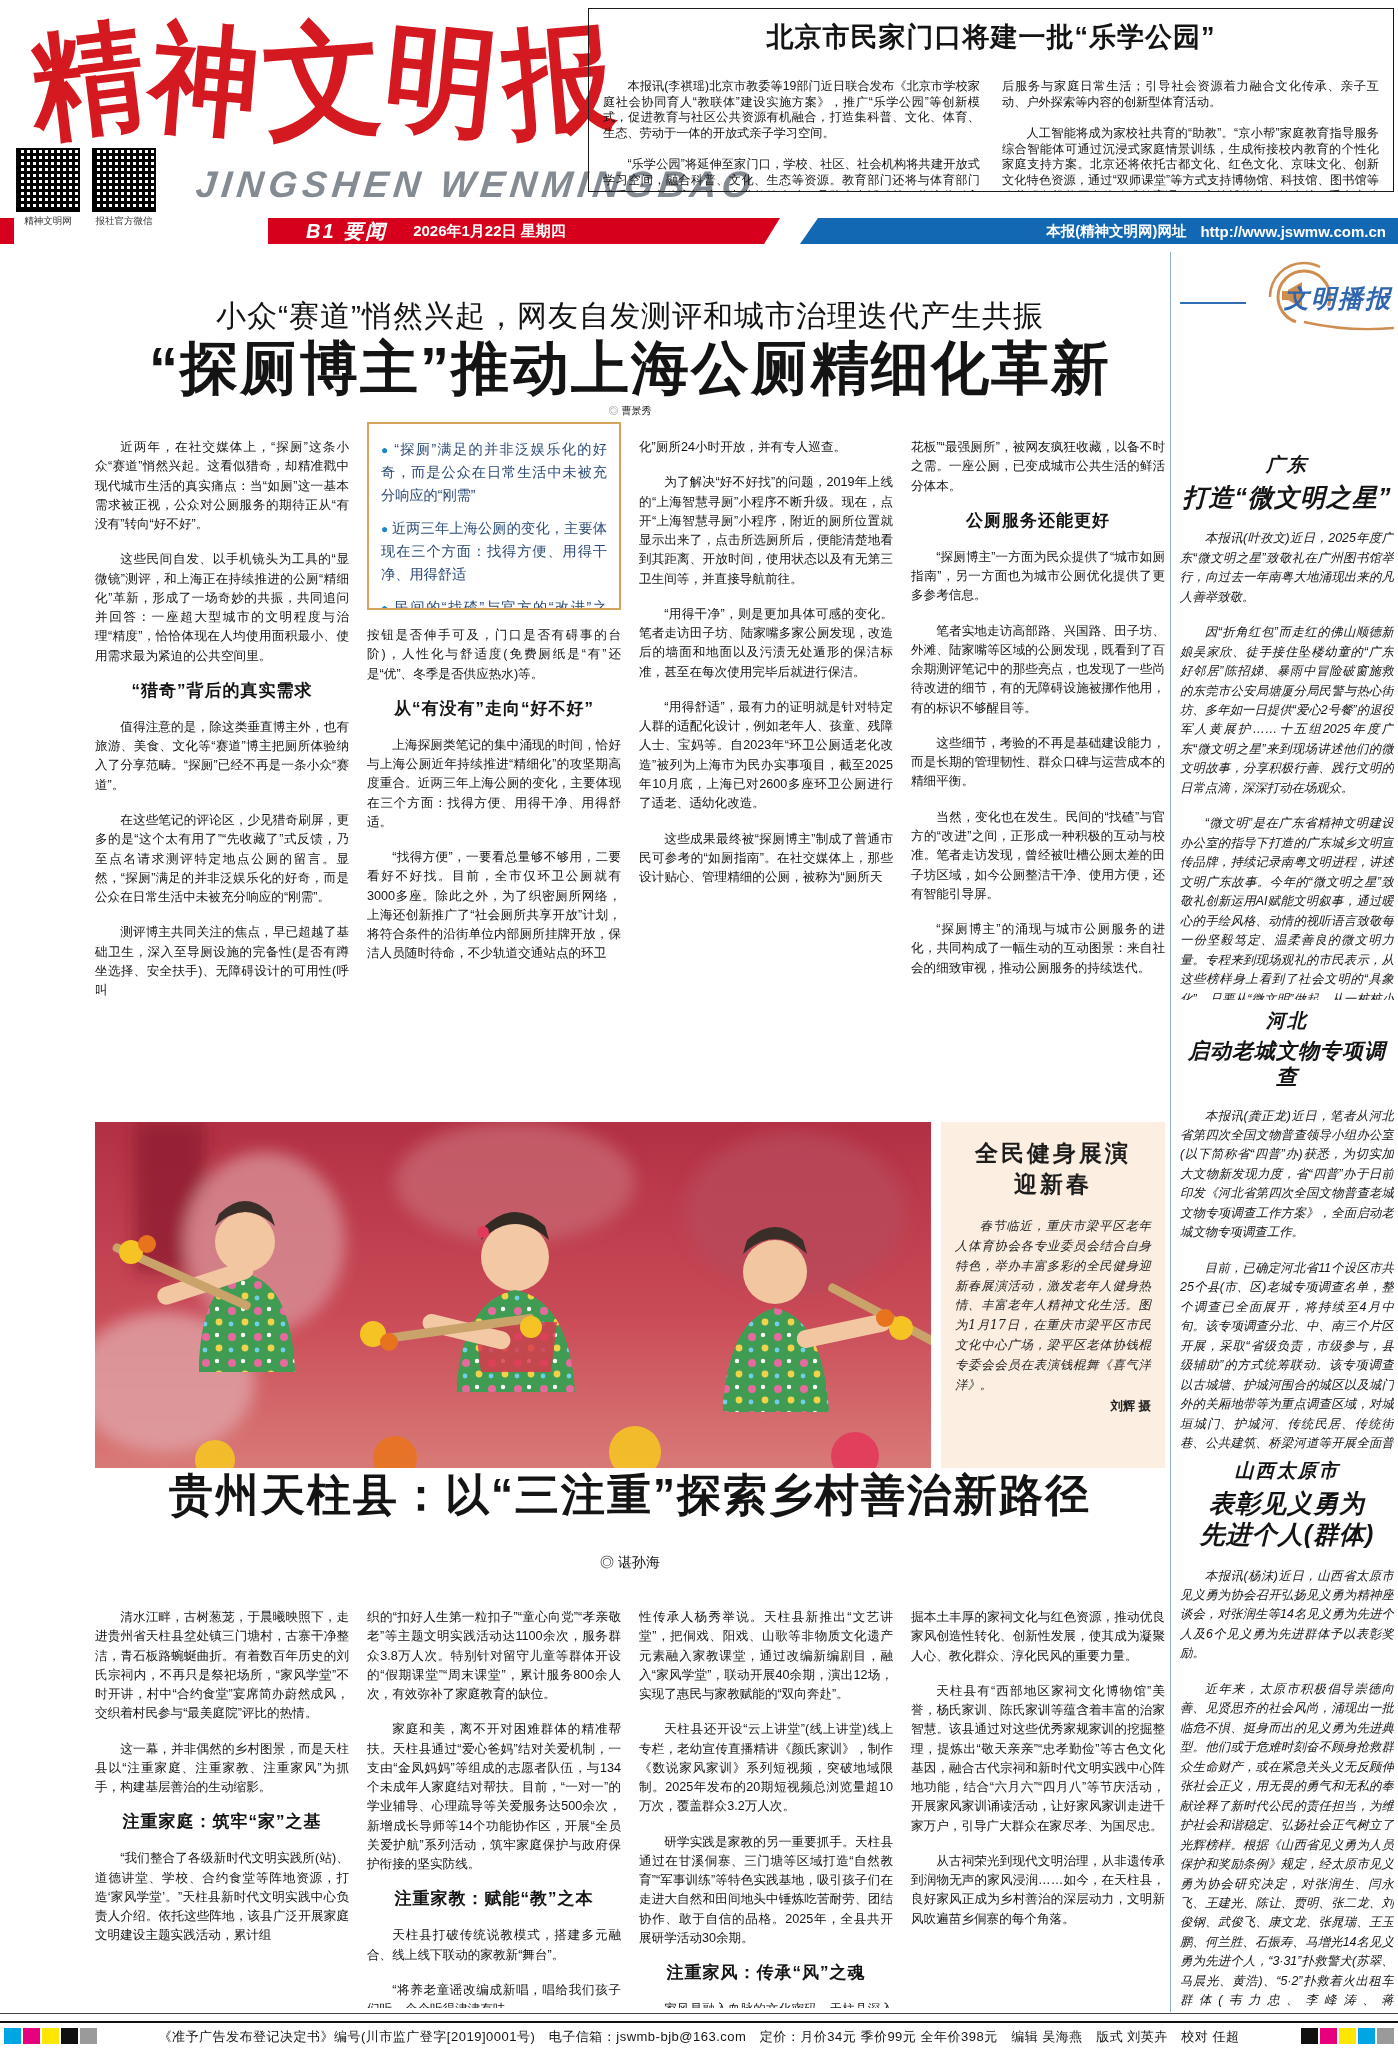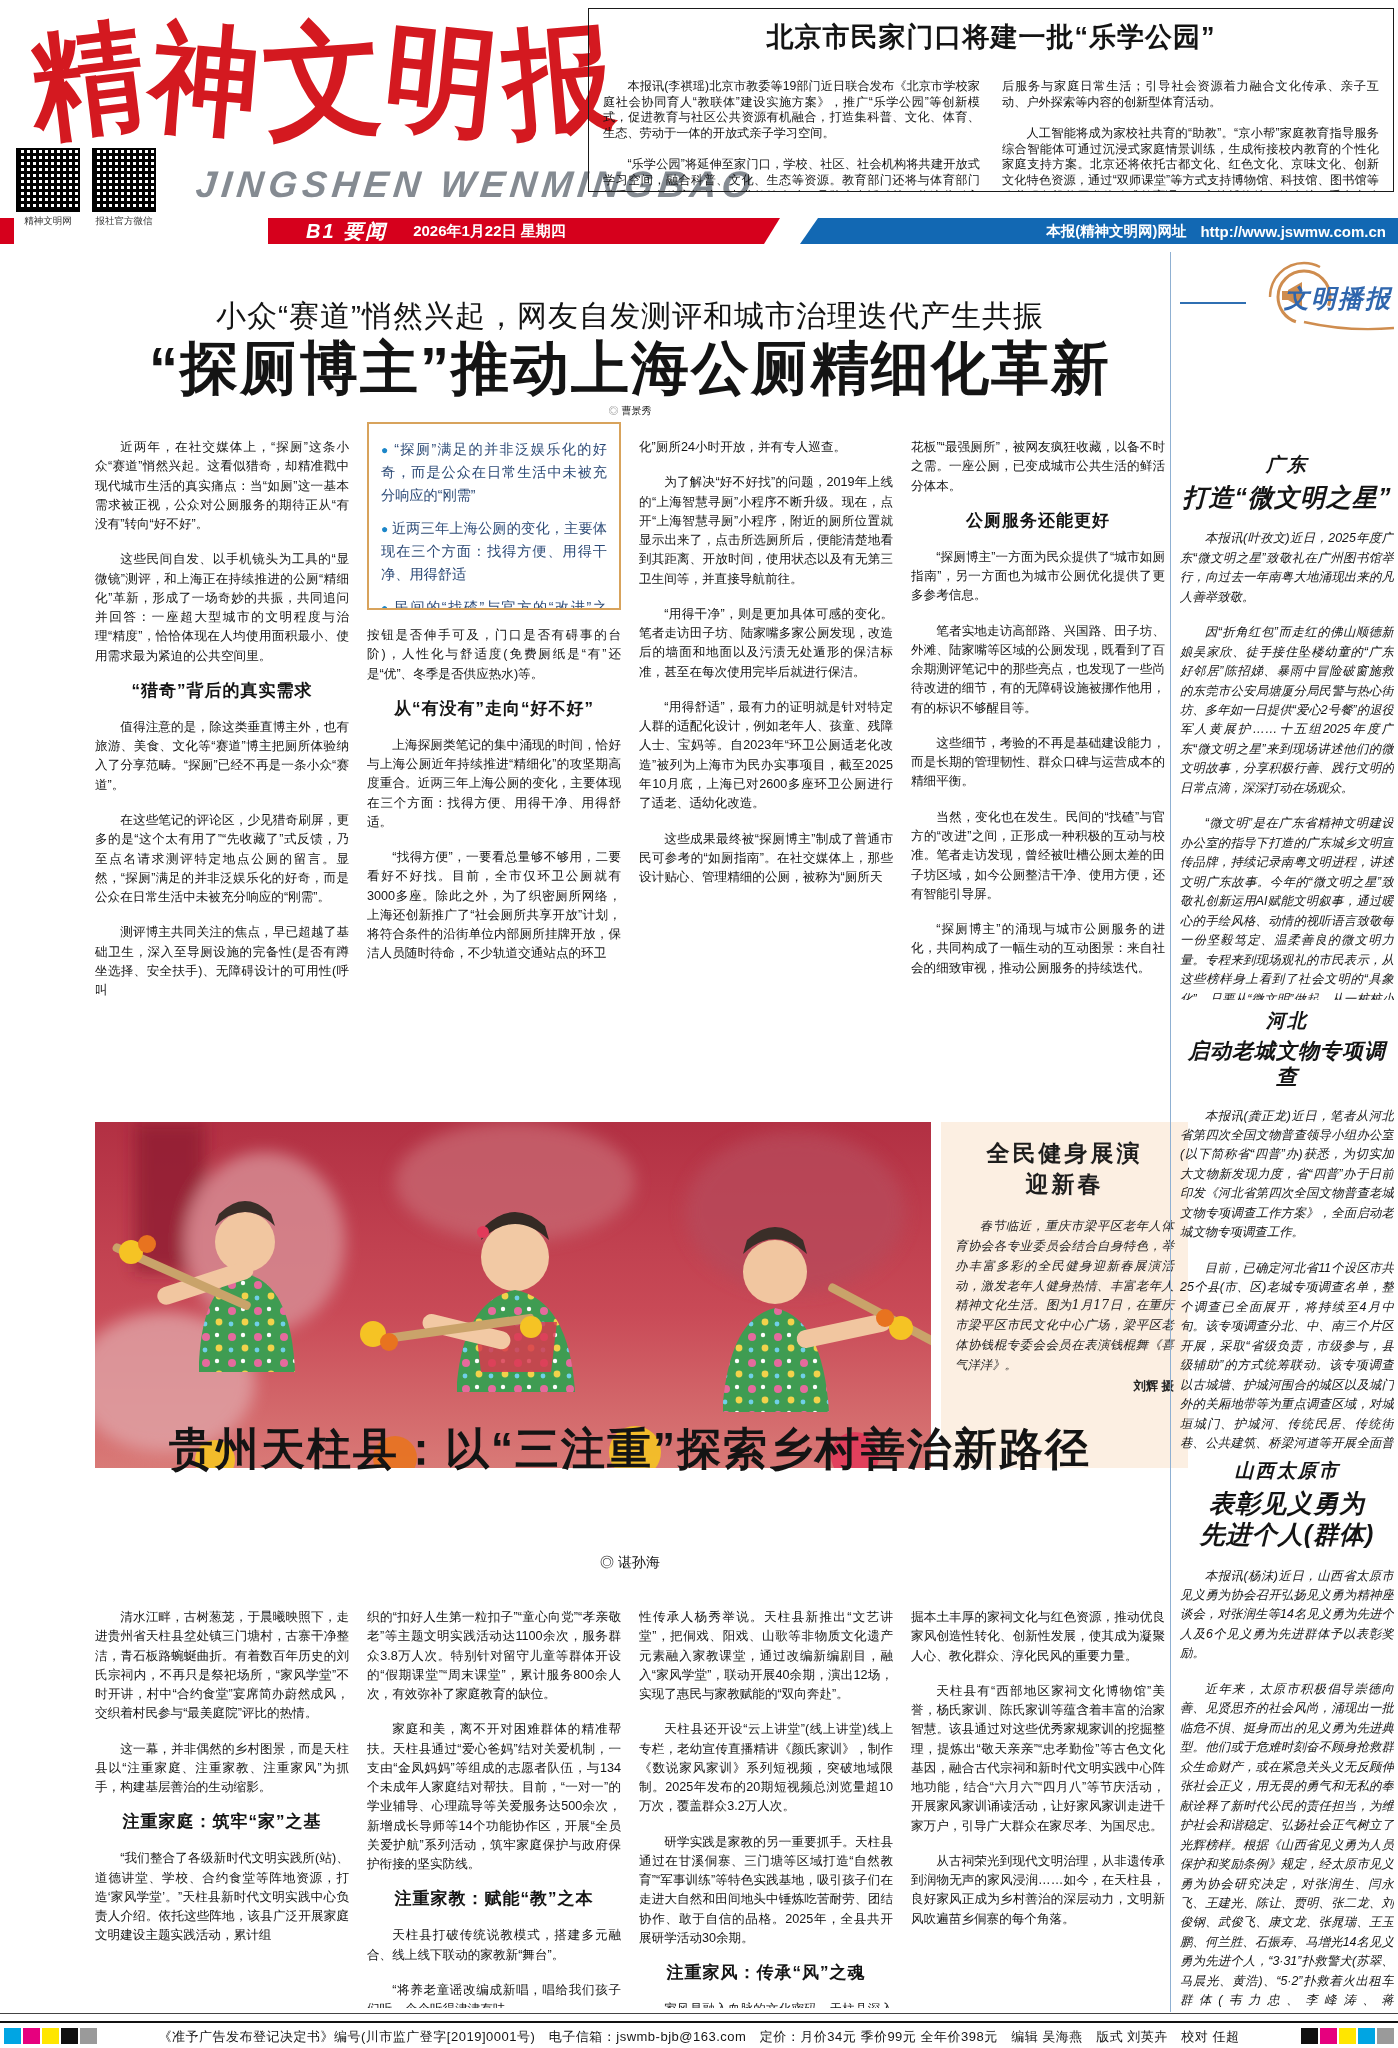--- a/index.html
+++ b/index.html
@@ -65,30 +65,30 @@
   .second-cols{left:95px;top:1592px;width:1070px;height:416px;}
 
   
   .hl-box{border:2px solid #d8a35c;box-sizing:border-box;padding:14px 12px;margin-bottom:10px;height:188px;overflow:hidden;}
   .hl-box p{margin:0 0 10px;font-size:14.2px;line-height:1.62;color:#2c4a76;text-align:justify;}
   .hl-box p::before{content:"● ";color:#1c86c8;font-size:12px;}
 
   
   .photo{position:absolute;left:95px;top:1122px;width:836px;height:346px;overflow:hidden;}
   .photo svg{display:block;width:100%;height:100%;}
-  .caption-box{position:absolute;left:941px;top:1122px;width:247px;height:346px;background:#fcefe2;
+  .caption-box{position:absolute;left:941px;top:1122px;width:224px;height:346px;background:#fcefe2;
     box-sizing:border-box;padding:16px 14px 10px;overflow:hidden;}
   .caption-title{text-align:center;font-size:23px;font-weight:900;letter-spacing:3px;line-height:1.35;color:#1d1d1d;}
   .caption-body{margin-top:16px;font-family:"DejaVu Serif",serif;font-style:italic;
     font-size:12.4px;line-height:1.6;text-align:justify;color:#222;text-indent:2em;}
   .caption-credit{text-align:right;font-family:"Liberation Sans",sans-serif;font-style:normal;
     font-weight:700;font-size:12.4px;margin-top:2px;}
 
   
-  .second-headline{position:absolute;left:95px;top:1420px;width:1070px;text-align:center;
+  .second-headline{position:absolute;left:95px;top:1466px;width:1070px;text-align:center;
     font-size:44px;font-weight:900;letter-spacing:2px;}
   .second-author{position:absolute;left:95px;top:1554px;width:1070px;text-align:center;font-size:14px;}
 
   
   .v-sep{position:absolute;left:1170px;top:252px;width:1px;height:1760px;background:#8fb0d2;}
   .sidebar-logo{position:absolute;left:1180px;top:258px;width:214px;height:78px;}
   .sidebar-logo .rule{position:absolute;left:0;top:44px;width:66px;height:2px;background:#2f6fb2;}
   .logo-art{position:absolute;right:0;top:0;width:146px;height:78px;}
   .logo-text{position:absolute;right:2px;top:24px;font-size:25px;font-weight:900;font-style:italic;
     color:#2f66ad;letter-spacing:2px;font-family:"DejaVu Serif",serif;}

